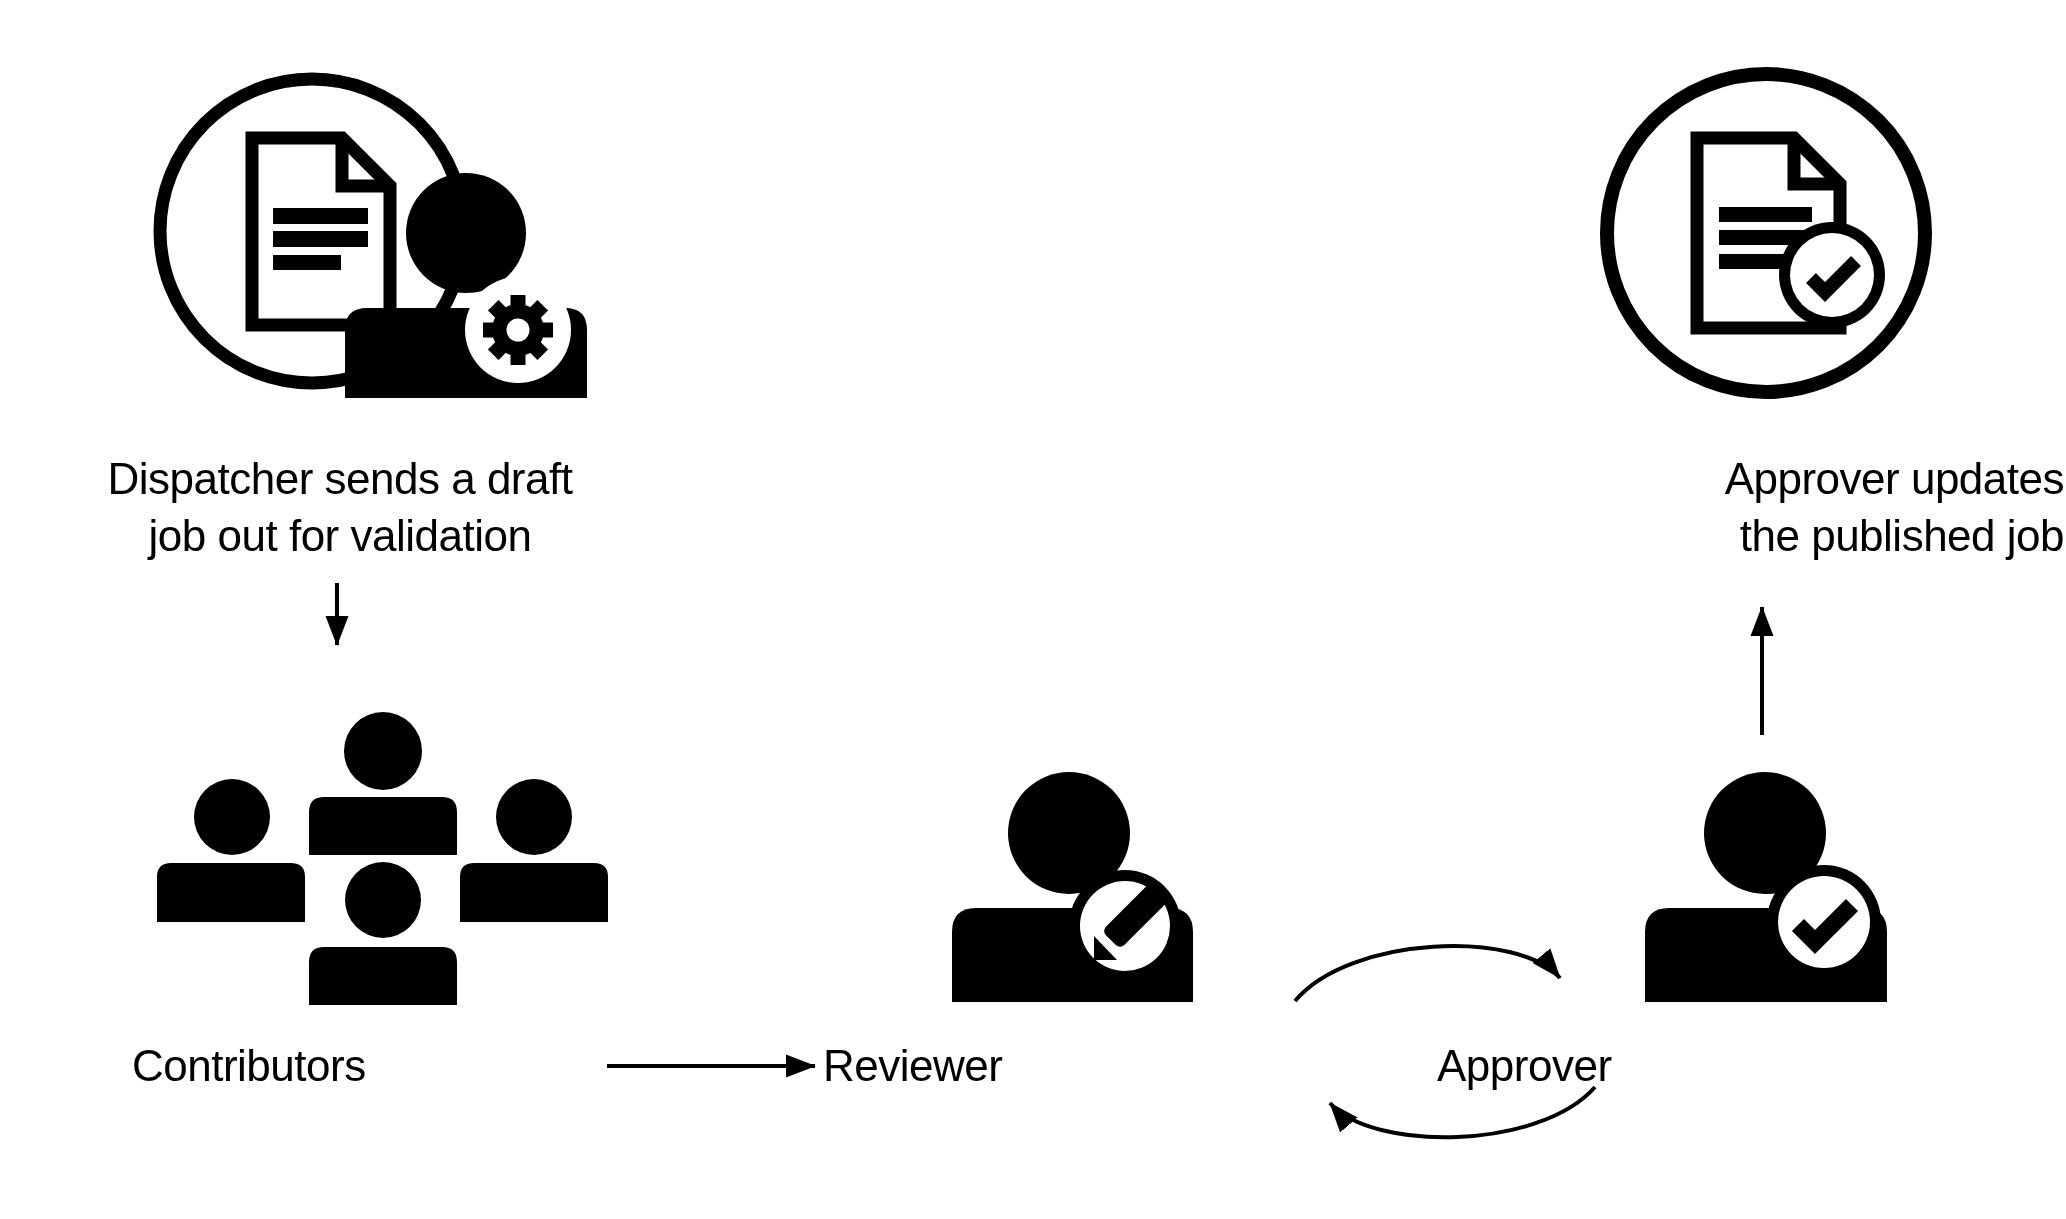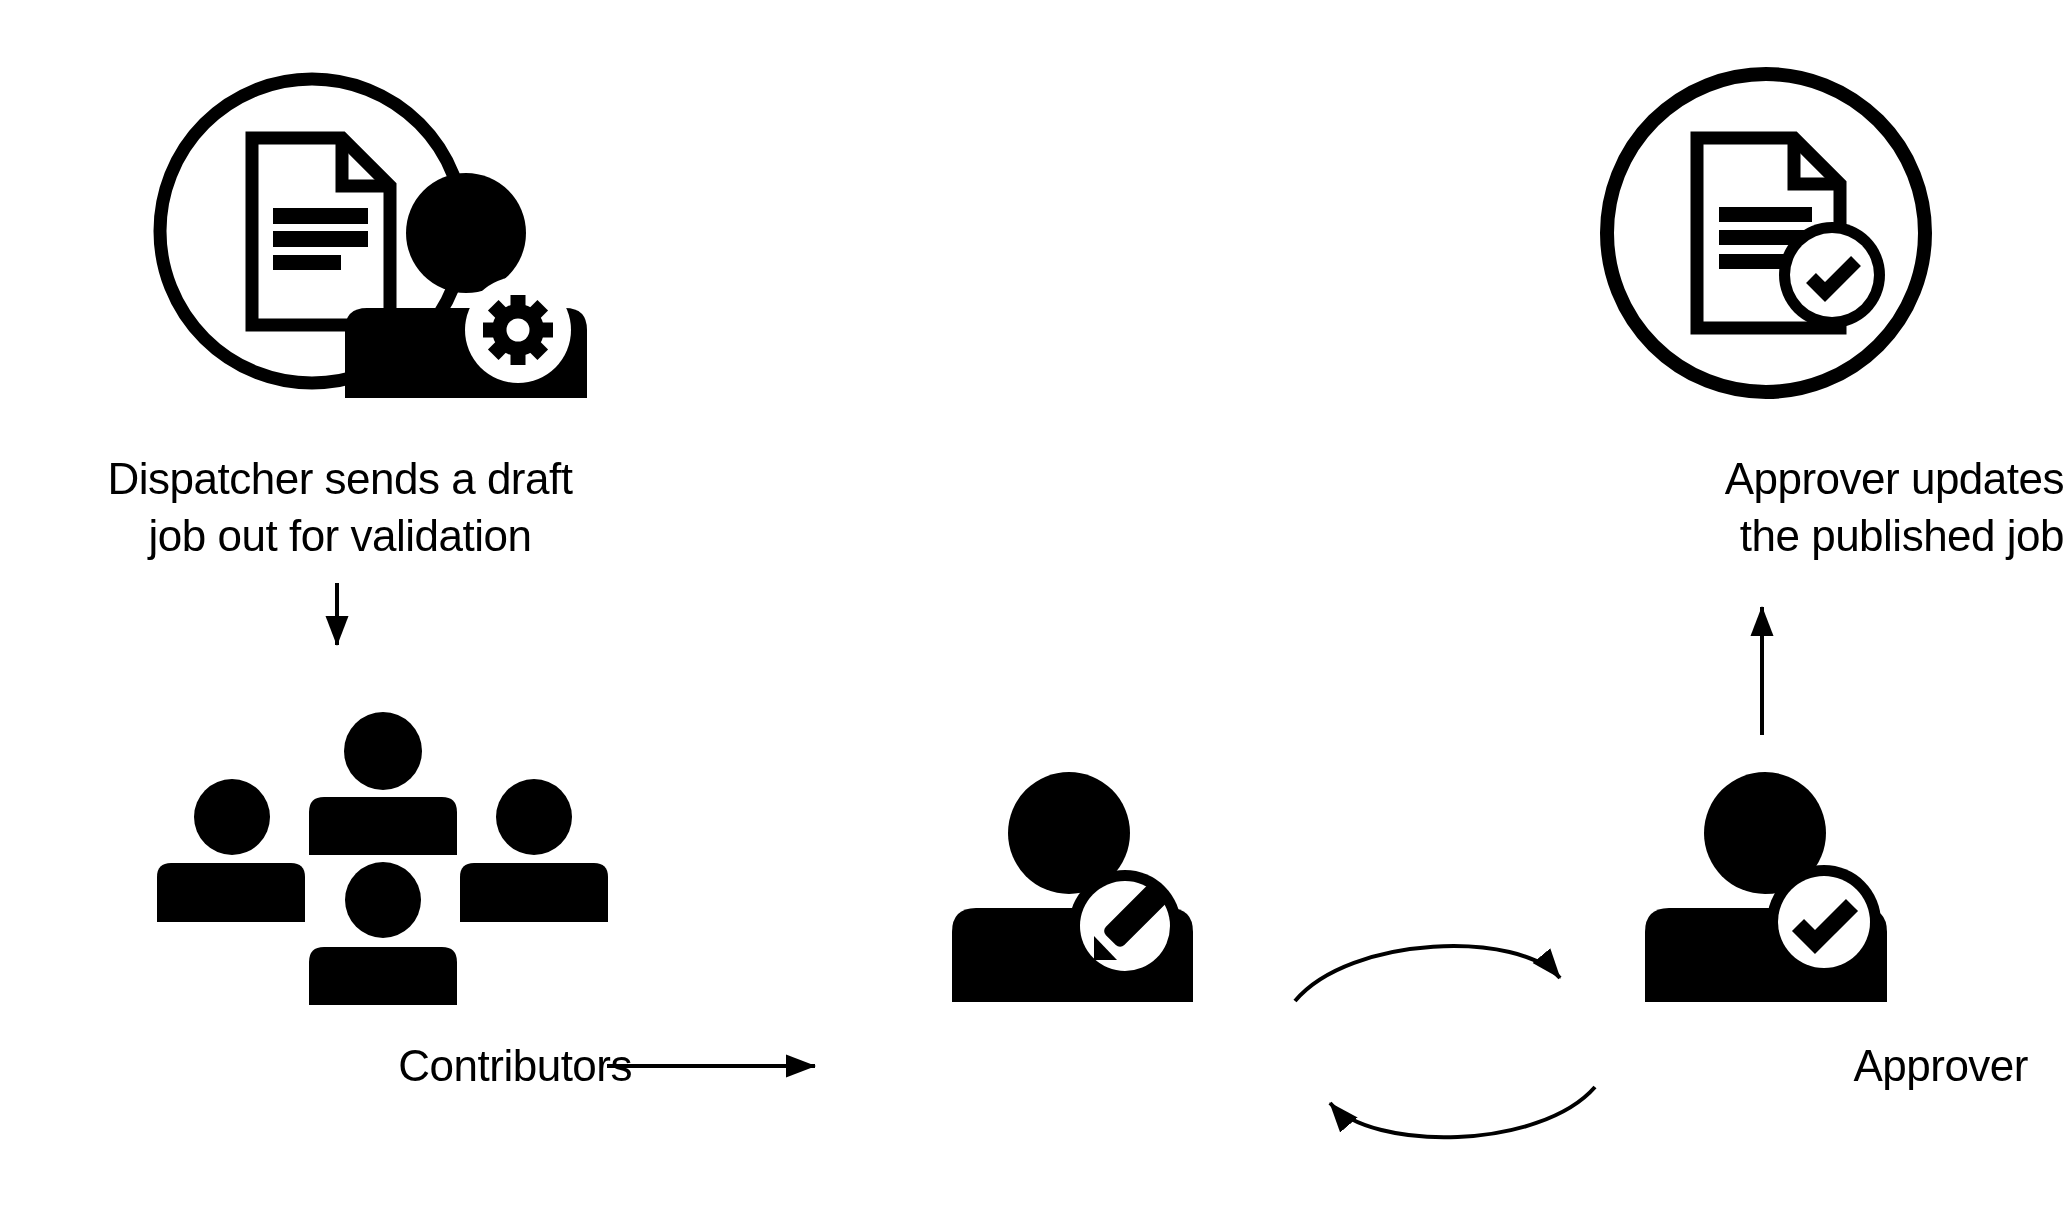--- a/index.html
+++ b/index.html
@@ -17,32 +17,32 @@
     text-align:center;
     font-size:44px;
     line-height:57px;
     letter-spacing:-0.5px;
     color:#000000;
     white-space:pre-line;
   }
   .node-label{
     position:absolute;
     width:500px;
-    text-align:right;
+    text-align:left;
     font-size:44px;
     line-height:52px;
     letter-spacing:-0.5px;
     color:#000000;
     white-space:nowrap;
   }
   #cap-dispatcher{left:40px;top:450px;}
   #cap-published{left:1464px;top:450px;text-align:right;}
   #lbl-contributors{left:132px;top:1040px;}
   #lbl-reviewer{left:823px;top:1040px;}
-  #lbl-approver{left:1528px;top:1040px;}
+  #lbl-approver{left:1437px;top:1040px;}
 </style>
 </head>
 <body>
 
 <div class="canvas">
 
   <svg class="diagram-svg" viewBox="0 0 2066 1219">
     <defs>
       <marker id="arrowhead" markerUnits="userSpaceOnUse" markerWidth="34" markerHeight="26" viewBox="0 0 34 26" refX="29" refY="13" orient="auto">
         <path d="M0 1.5 L30 13 L0 24.5 Z" fill="#000000"></path>
@@ -157,16 +157,17 @@
   </svg>
 
   <div id="cap-dispatcher" class="caption">Dispatcher sends a draft
 job out for validation</div>
 
   <div id="cap-published" class="caption">Approver updates
 the published job</div>
 
   <div id="lbl-contributors" class="node-label">Contributors</div>
 
+  <div id="lbl-reviewer" class="node-label">Reviewer</div>
 
   <div id="lbl-approver" class="node-label">Approver</div>
 
 </div>
 
 </body></html>

